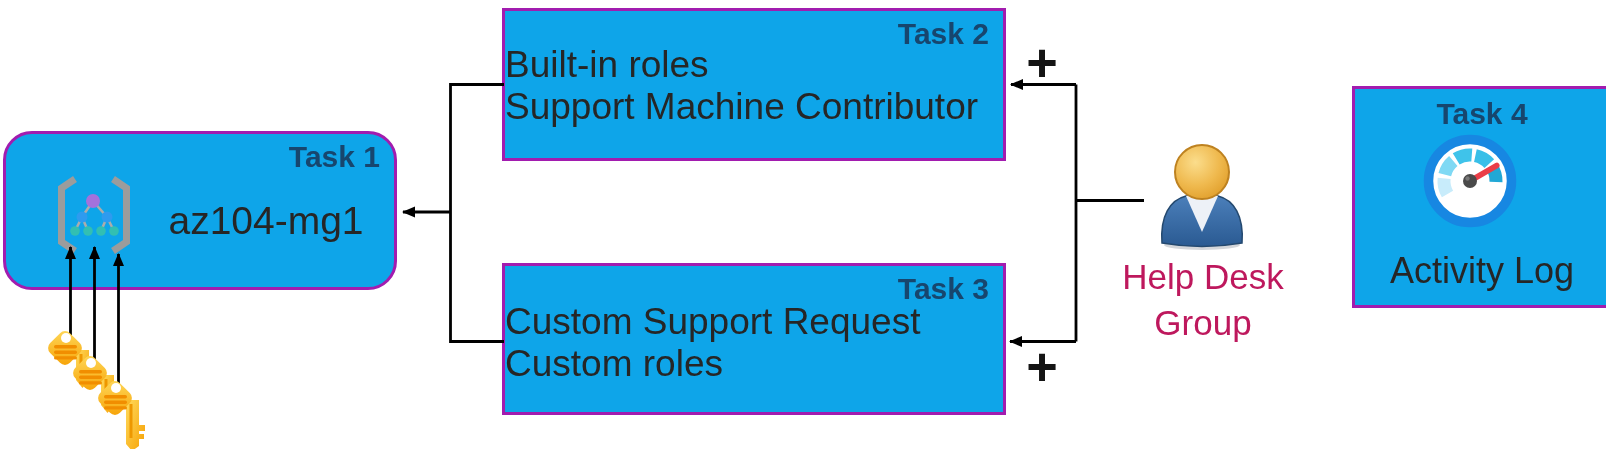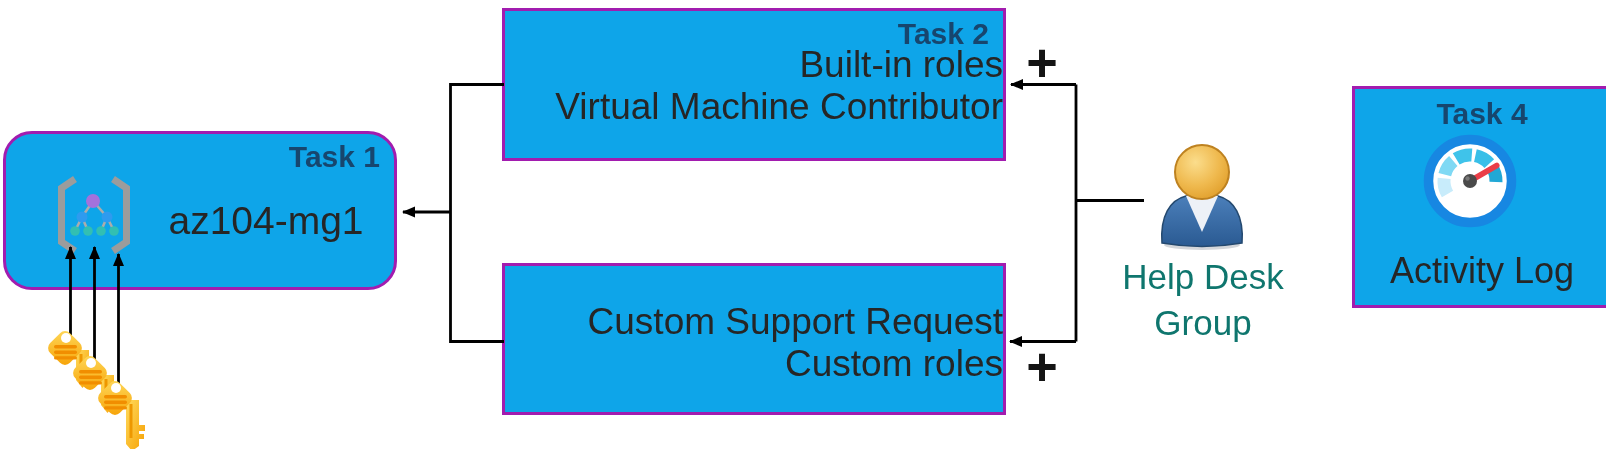--- a/index.html
+++ b/index.html
@@ -8,53 +8,54 @@
     font-family:"Liberation Sans","DejaVu Sans",sans-serif;color:#262626;
   }
   .box{position:absolute;background:#0ea5e9;border:3px solid #a21caf;box-sizing:border-box;}
   .box.task1{left:3px;top:131px;width:394px;height:159px;border-radius:29px;}
   .box.task2{left:502px;top:8px;width:504px;height:153px;}
   .box.task3{left:502px;top:263px;width:504px;height:152px;}
   .box.task4{left:1352px;top:86px;width:260px;height:222px;}
   .badge{position:absolute;font-weight:700;font-size:30px;line-height:34px;color:#17466E;}
   .badge.right{top:6px;right:14px;}
   .badge.center{top:8px;left:0;right:0;text-align:center;}
-  .lines{position:absolute;left:0;right:0;text-align:right;font-size:37px;line-height:42px;color:#262626;}
+  .lines{position:absolute;left:0;right:0;text-align:left;font-size:37px;line-height:42px;color:#262626;}
   .task2 .lines{top:33px;}
   .task3 .lines{top:35px;}
   .t1-title{position:absolute;left:130px;top:64px;width:260px;text-align:center;font-size:39px;line-height:46px;color:#262626;}
   .t4-caption{position:absolute;left:0;right:0;top:160px;text-align:center;font-size:36px;line-height:44px;color:#262626;}
   .icon-svg{position:absolute;}
   .overlay{position:absolute;left:0;top:0;width:1606px;height:449px;pointer-events:none;}
   .plus{position:absolute;width:60px;height:56px;display:flex;align-items:center;justify-content:center;
         font-size:54px;font-weight:700;color:#141414;}
   .plus.top{left:1012px;top:34px;}
   .plus.bottom{left:1012px;top:338px;}
   .group-caption{position:absolute;left:1078px;top:254px;width:250px;text-align:center;
-                 font-size:35px;line-height:46px;color:#0f766e;}
+                 font-size:35px;line-height:46px;color:#be185d;}
 </style>
 </head>
 <body>
 
 <div class="canvas">
 
   <div class="box task1">
     <div class="badge right">Task 1</div>
     <div class="t1-title">az104-mg1</div>
   </div>
 
   <div class="box task2">
     <div class="badge right">Task 2</div>
     <div class="lines">
       <div>Built-in roles</div>
-      <div>Virtual Machine Contributor</div>
+      <div>Support Machine Contributor</div>
     </div>
   </div>
 
   <div class="box task3">
+    <div class="badge right">Task 3</div>
     <div class="lines">
       <div>Custom Support Request</div>
       <div>Custom roles</div>
     </div>
   </div>
 
   <div class="box task4">
     <div class="badge center">Task 4</div>
     <div class="t4-caption">Activity Log</div>
   </div>

